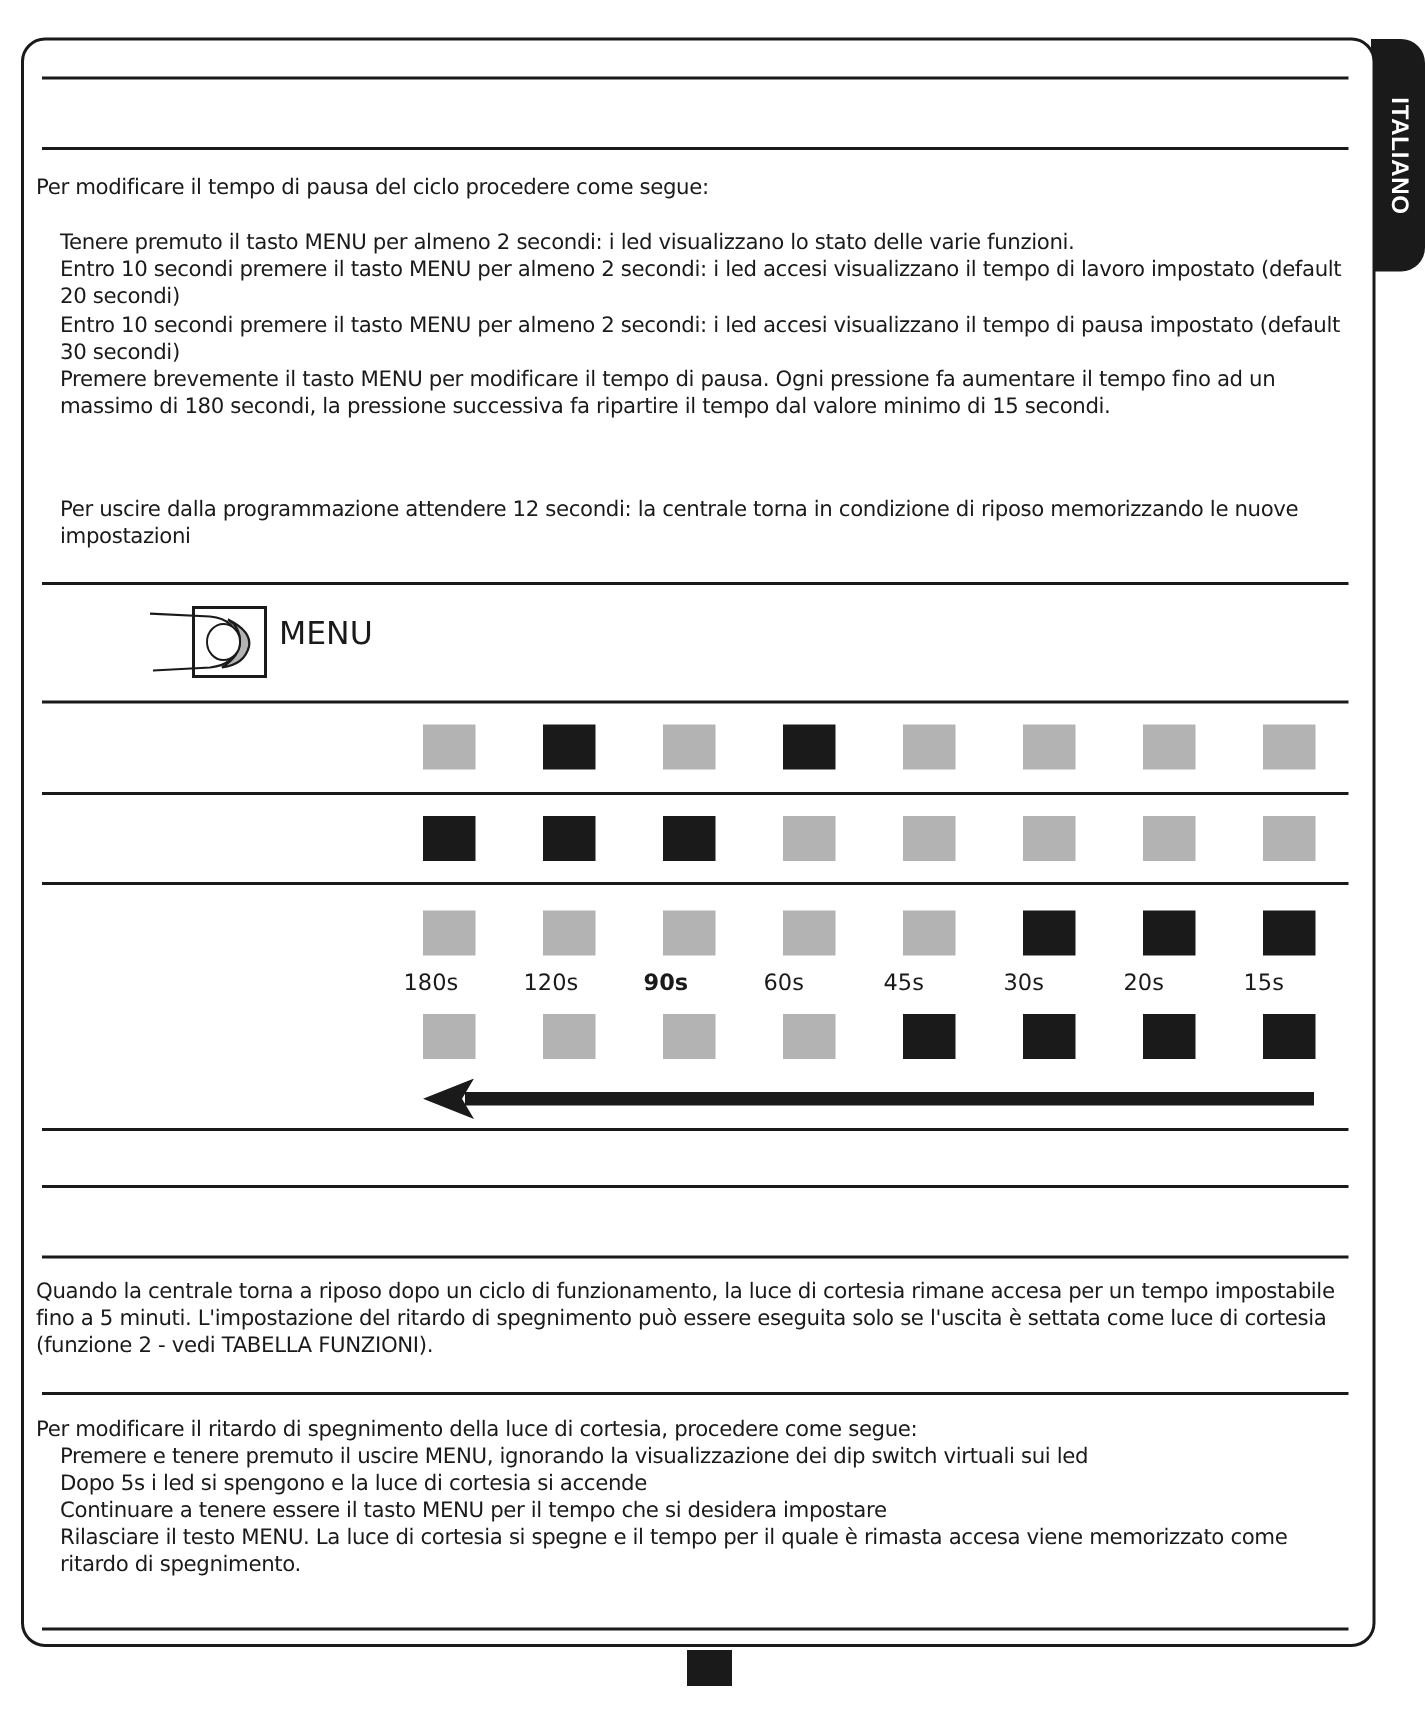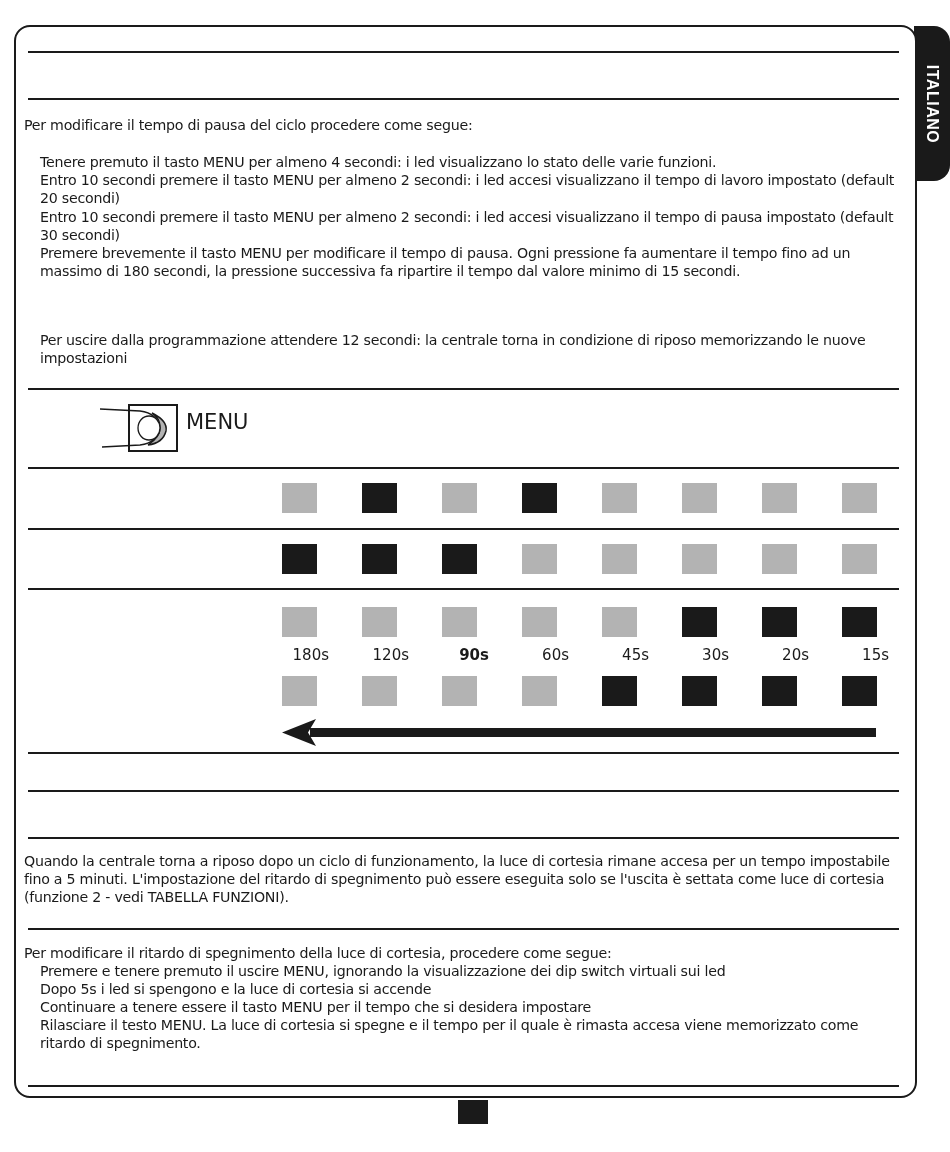--- a/index.html
+++ b/index.html
@@ -25,40 +25,40 @@
     .text { position: absolute; font-size: 14.2px; line-height: 18.2px; letter-spacing: -0.25px; }
     .para { left: 24px; width: 880px; }
     .step { left: 40px; width: 862px; }
 
     .menu-btn { position: absolute; left: 100px; top: 403px; width: 80px; height: 50px; }
     .menu-label { position: absolute; left: 186px; top: 410px; font-size: 21px; font-family: "DejaVu Sans", sans-serif; }
 
     .led { position: absolute; width: 35px; height: 30px; }
     .led.on { background: #1a1a1a; }
     .led.off { background: #b3b3b3; }
-    .led-label { position: absolute; width: 60px; text-align: right; font-size: 15px; top: 646px; }
+    .led-label { position: absolute; width: 60px; text-align: left; font-size: 15px; top: 646px; }
 
     .arrow { position: absolute; left: 282px; top: 719px; width: 596px; height: 28px; }
     .page-marker { position: absolute; left: 458px; top: 1100px; width: 30px; height: 24px; background: #1a1a1a; }
   </style>
 </head>
 <body>
 
 <div class="lang-tab">
   <span>ITALIANO</span>
 </div>
 
 <div class="frame"></div>
 
 <div class="rule" style="top:51px"></div>
 <div class="rule" style="top:98px"></div>
 
 <div class="text para" style="top:116px">Per modificare il tempo di pausa del ciclo procedere come segue:</div>
 
-<div class="text step" style="top:153px">Tenere premuto il tasto MENU per almeno 4 secondi: i led visualizzano lo stato delle varie funzioni.</div>
+<div class="text step" style="top:153px">Tenere premuto il tasto MENU per almeno 2 secondi: i led visualizzano lo stato delle varie funzioni.</div>
 <div class="text step" style="top:171px">Entro 10 secondi premere il tasto MENU per almeno 2 secondi: i led accesi visualizzano il tempo di lavoro impostato (default 20 secondi)</div>
 <div class="text step" style="top:208px">Entro 10 secondi premere il tasto MENU per almeno 2 secondi: i led accesi visualizzano il tempo di pausa impostato (default 30 secondi)</div>
 <div class="text step" style="top:244px">Premere brevemente il tasto MENU per modificare il tempo di pausa. Ogni pressione fa aumentare il tempo fino ad un massimo di 180 secondi, la pressione successiva fa ripartire il tempo dal valore minimo di 15 secondi.</div>
 <div class="text step" style="top:331px">Per uscire dalla programmazione attendere 12 secondi: la centrale torna in condizione di riposo memorizzando le nuove impostazioni</div>
 
 <div class="rule" style="top:388px"></div>
 
 <div class="menu-btn">
   <svg width="80" height="50" viewBox="0 0 80 50">
     <rect x="29" y="2" width="48" height="46" fill="#fff" stroke="#1a1a1a" stroke-width="2"></rect>

